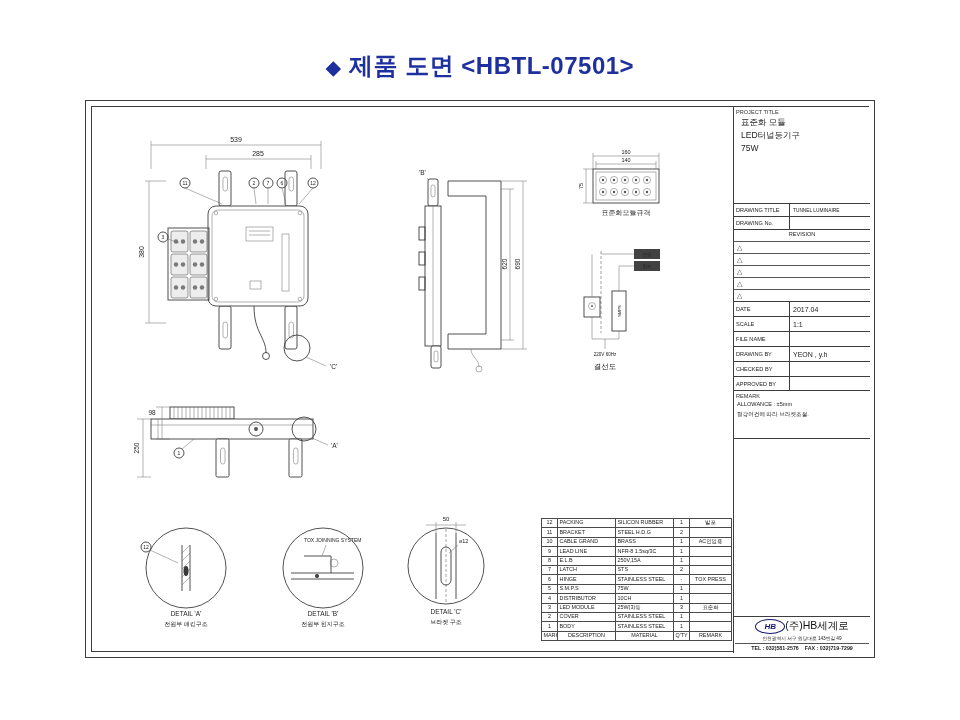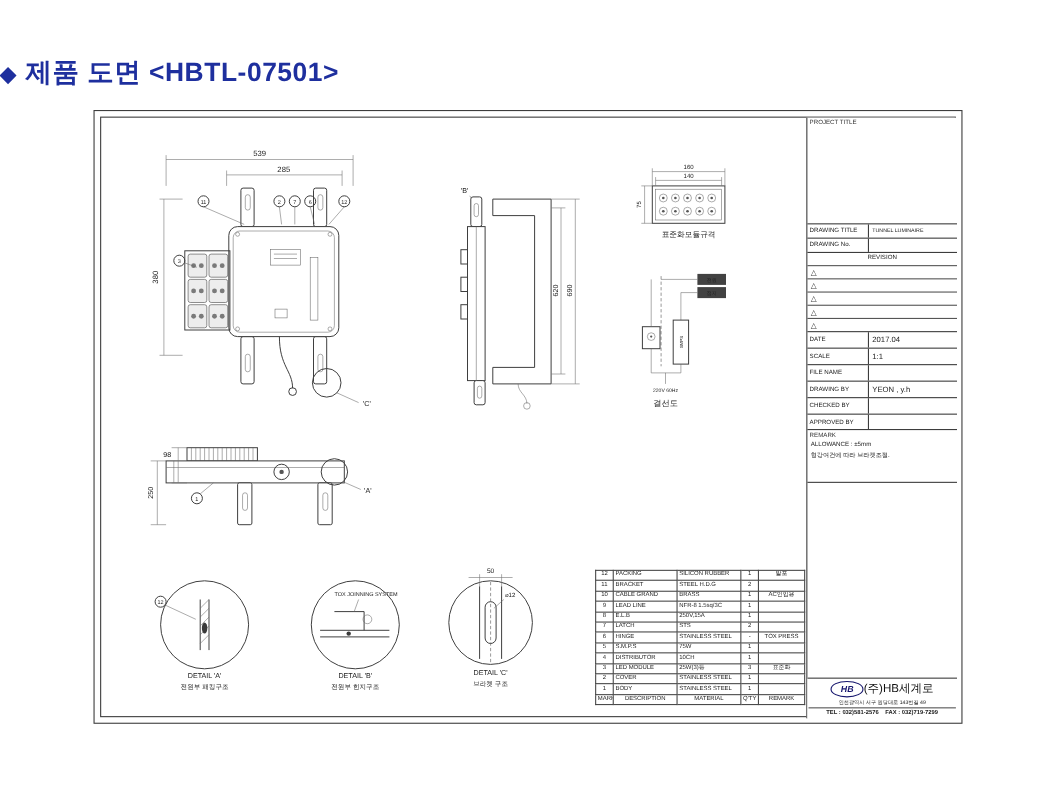--- a/index.html
+++ b/index.html
@@ -1,18 +1,18 @@
 <!DOCTYPE html>
 <html><head>
 <meta charset="utf-8">
 <style>
 *{margin:0;padding:0;box-sizing:border-box}
 html,body{width:960px;height:720px;background:#fff;font-family:"Liberation Sans",sans-serif}
 .slide{position:relative;width:960px;height:720px;background:#fff;overflow:hidden}
-.slide-title{position:absolute;top:50px;left:0;width:100%;color:#1e2f9e;font-weight:700;font-size:24px;letter-spacing:.5px}
+.slide-title{position:absolute;top:50px;left:0;width:100%;text-align:center;color:#1e2f9e;font-weight:700;font-size:24px;letter-spacing:.5px}
 .slide-title .diamond{font-size:19px;margin-right:8px}
 .sheet{position:absolute;left:85px;top:100px;width:790px;height:558px;border:1.6px solid #3d3d3d;background:#fff}
 .sheet-inner{position:absolute;left:5px;top:5px;right:5px;bottom:5px;border:1px solid #3d3d3d;pointer-events:none}
 svg.draw{position:absolute;left:0;top:0}
 svg text{font-family:"Liberation Sans",sans-serif;fill:#222}
 .ln{stroke:#3d3d3d;stroke-width:.9;fill:none}
 .lnf{stroke:#3d3d3d;stroke-width:.9;fill:#fff}
 .thin{stroke:#666;stroke-width:.5;fill:none}
 .dim{stroke:#777;stroke-width:.55;fill:none}
 .dash{stroke:#555;stroke-width:.55;fill:none;stroke-dasharray:3 2}
@@ -316,20 +316,25 @@
         <text x="360" y="513" font-size="6.5" text-anchor="middle">DETAIL 'C'</text>
         <text x="360" y="523" font-size="6" text-anchor="middle">브라켓 구조</text>
       </g>
     </svg>
 
     <div class="sheet-inner"></div>
 
     <div class="tb">
       <div class="sec tb-project">
         <div class="tb-label">PROJECT TITLE</div>
+        <div>
+            <div class="tb-pline">표준화 모듈</div>
+            <div class="tb-pline">LED터널등기구</div>
+            <div class="tb-pline">75W</div>
+          </div>
       </div>
       <div class="tb-row h13">
         <span class="lbl">DRAWING TITLE</span>
         <span class="val tiny">TUNNEL LUMINAIRE</span>
       </div>
       <div class="tb-row h13">
         <span class="lbl">DRAWING No.</span>
         <span class="val"></span>
       </div>
       <div class="tb-rev">

